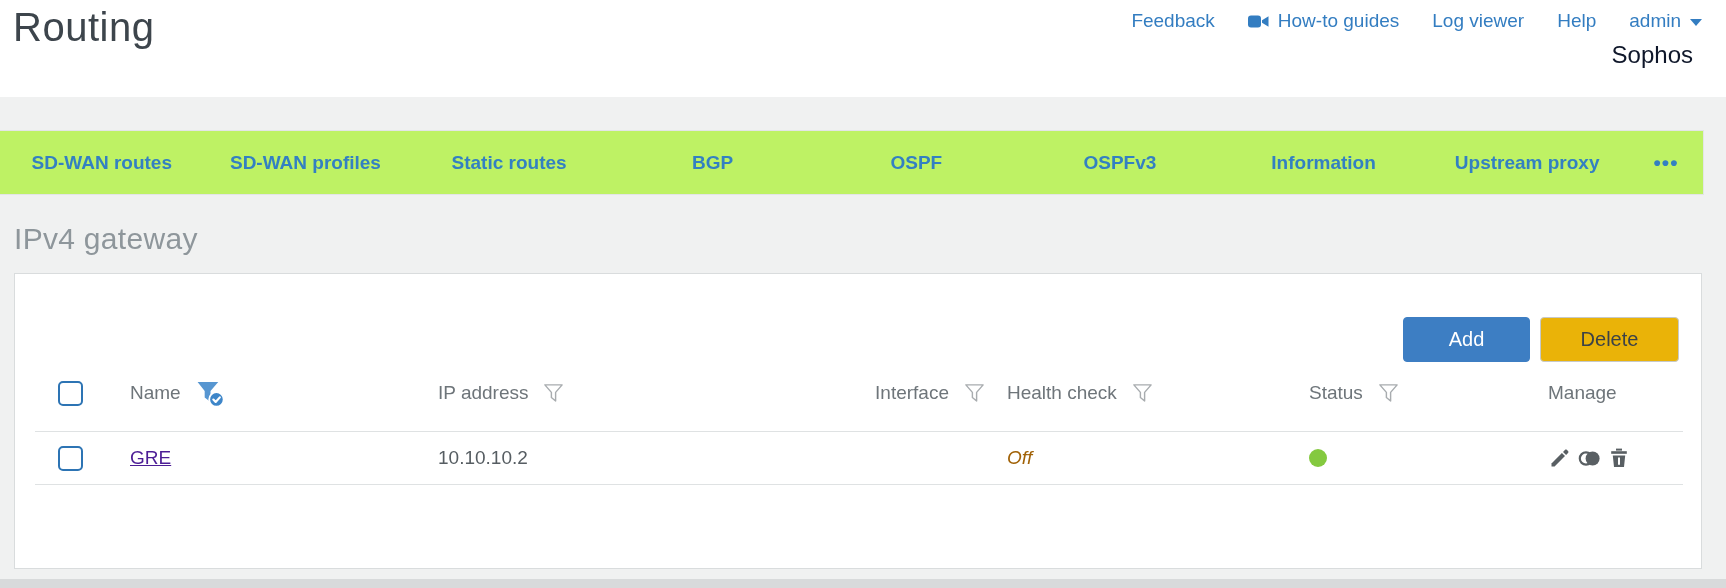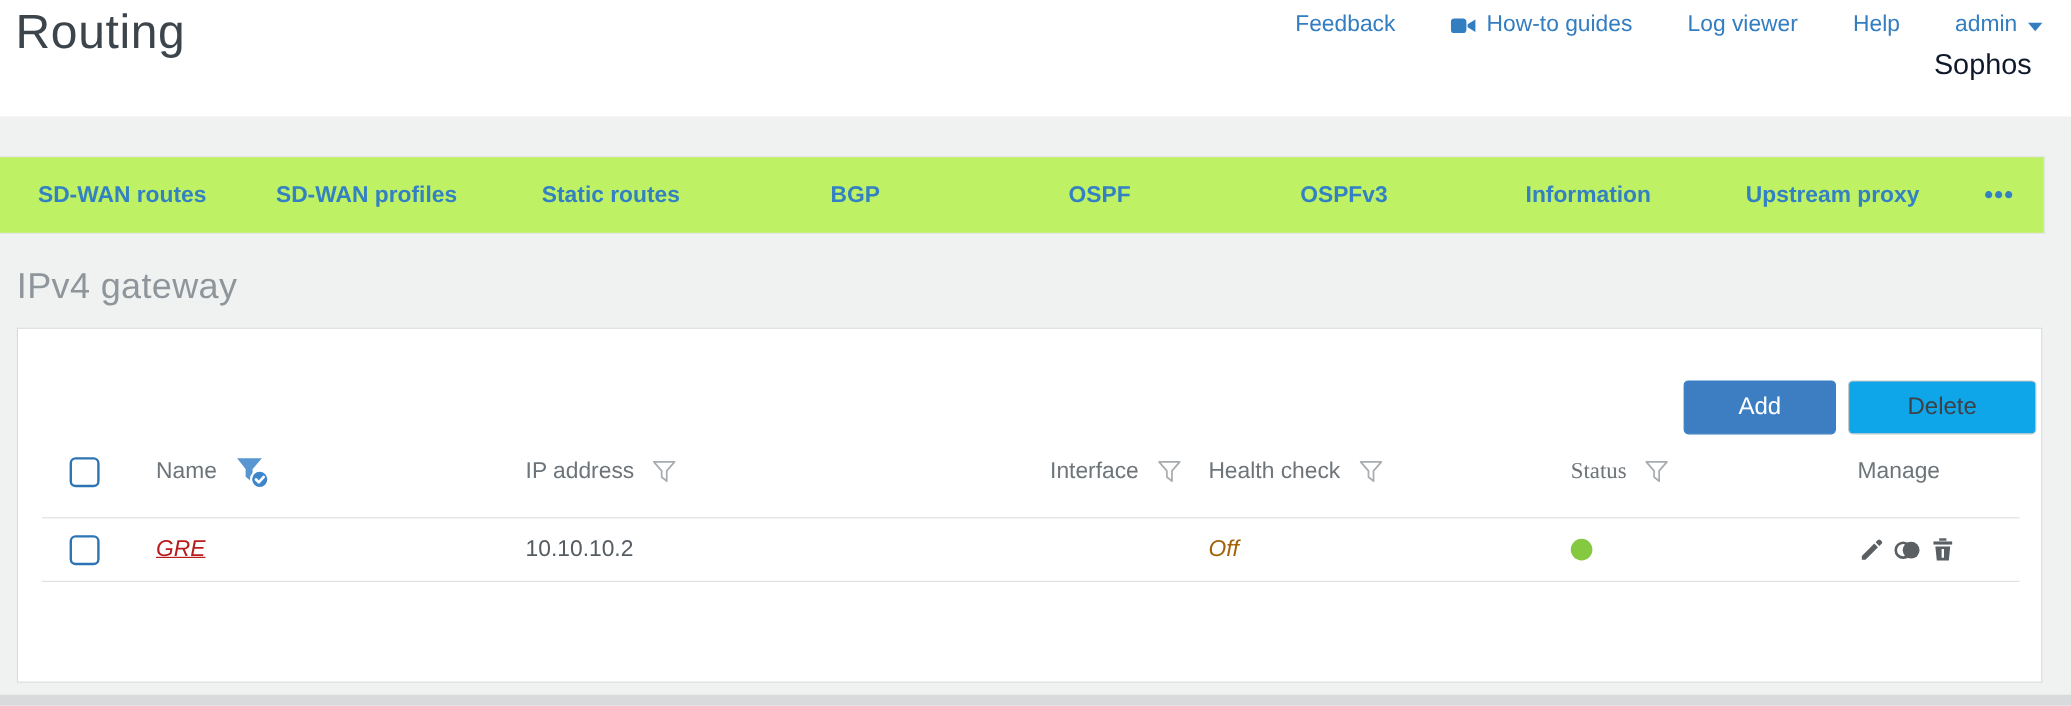--- a/index.html
+++ b/index.html
@@ -9,21 +9,21 @@
     -webkit-font-smoothing:antialiased;
   }
   .graybg{position:absolute;left:0;top:97px;right:0;bottom:0;background:#f0f1f1;}
   .bottombar{position:absolute;left:0;bottom:0;width:1726px;height:9px;background:#d8dadb;}
 
   
   .title{
     position:absolute;left:13px;top:0px;margin:0;
     font-size:40px;font-weight:400;color:#3d454c;letter-spacing:.5px;line-height:54px;
   }
-  .topnav{position:absolute;top:10px;right:24px;display:flex;align-items:center;gap:46px;z-index:5;}
+  .topnav{position:absolute;top:10px;right:24px;display:flex;align-items:center;gap:33px;z-index:5;}
   .navlink{
     color:#337dc1;font-size:19px;text-decoration:none;cursor:pointer;
     display:flex;align-items:center;white-space:nowrap;
   }
   .camicon{display:inline-flex;margin-right:9px;}
   .caret{
     display:inline-block;width:0;height:0;margin-left:9px;margin-top:3px;
     border-left:6px solid transparent;border-right:6px solid transparent;
     border-top:7px solid #337dc1;
   }
@@ -57,45 +57,45 @@
   
   .panel{
     position:absolute;left:14px;top:273px;width:1688px;height:296px;z-index:2;
     background:#ffffff;border:1px solid #d9dcdd;border-radius:0;box-sizing:border-box;
   }
   .btn{
     position:absolute;top:43px;height:45px;border-radius:4px;font-size:20px;
     font-family:"Liberation Sans", sans-serif;cursor:pointer;
   }
   .btn.add{left:1388px;width:127px;background:#3d7ec3;border:1px solid #3d7ec3;color:#ffffff;}
-  .btn.delete{left:1525px;width:157px;background:#0ea5e9;border:1px solid #c6c9ca;color:#3c4247;}
+  .btn.delete{left:1525px;width:139px;background:#eab308;border:1px solid #c6c9ca;color:#3c4247;}
 
   .grid{
     position:absolute;left:20px;width:1648px;display:grid;
     grid-template-columns:71px 310px 270px 300px 300px 240px 1fr;
     align-items:center;box-sizing:border-box;
   }
   .thead{top:88px;height:62px;}
   .trow{top:157px;height:54px;border-top:1px solid #dfe2e3;border-bottom:1px solid #dfe2e3;}
   .cell{display:flex;align-items:center;}
   .cell.c-check{justify-content:center;}
   .cell.c-name{padding-left:24px;}
   .cell.c-ip{padding-left:22px;}
   .cell.c-if{padding-left:22px;justify-content:flex-end;}
   .cell.c-hc{padding-left:21px;}
-  .cell.c-st{padding-left:23px;font-family:Liberation Serif, serif;}
+  .cell.c-st{padding-left:23px;}
   .cell.c-mg{padding-left:22px;}
   .collabel{color:#6e757a;font-size:19px;margin-right:14px;white-space:nowrap;}
   .filter{display:inline-flex;align-items:center;cursor:pointer;}
 
   .checkbox{
     width:21px;height:21px;border:2px solid #2d74b4;border-radius:5px;
     background:#ffffff;display:inline-block;cursor:pointer;box-sizing:content-box;
   }
-  .rowlink{color:#b91c1c;font-size:19px;text-decoration:underline;cursor:pointer;font-style:italic;}
+  .rowlink{color:#4c1d95;font-size:19px;text-decoration:underline;cursor:pointer;}
   .val{color:#565d62;font-size:19px;}
   .val.dark{color:#a16207;font-style:italic;}
   .dot{width:18px;height:18px;border-radius:50%;background:#84c93f;display:inline-block;}
   .manage-icons{display:flex;align-items:center;gap:5px;color:#595f63;}
   .mico{display:inline-flex;cursor:pointer;color:#595f63;}
 </style>
 </head>
 <body>
 
 <div class="graybg"></div>

